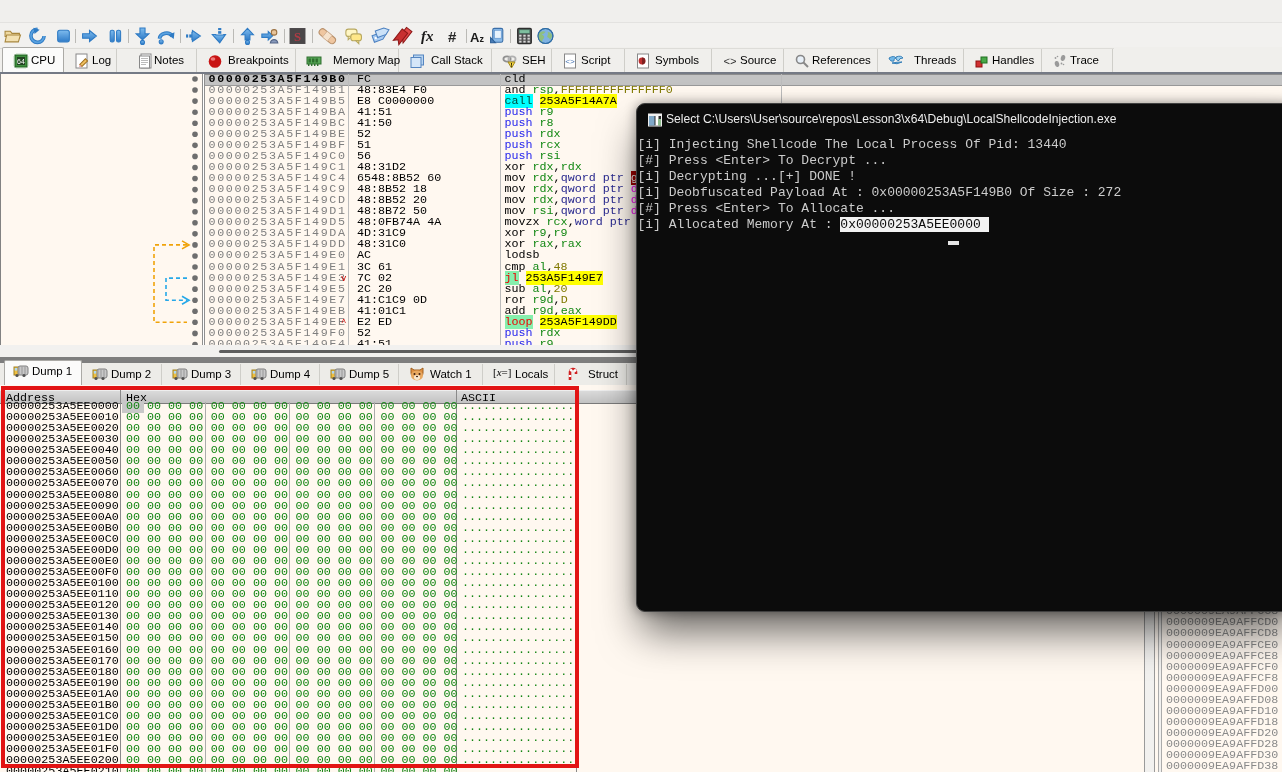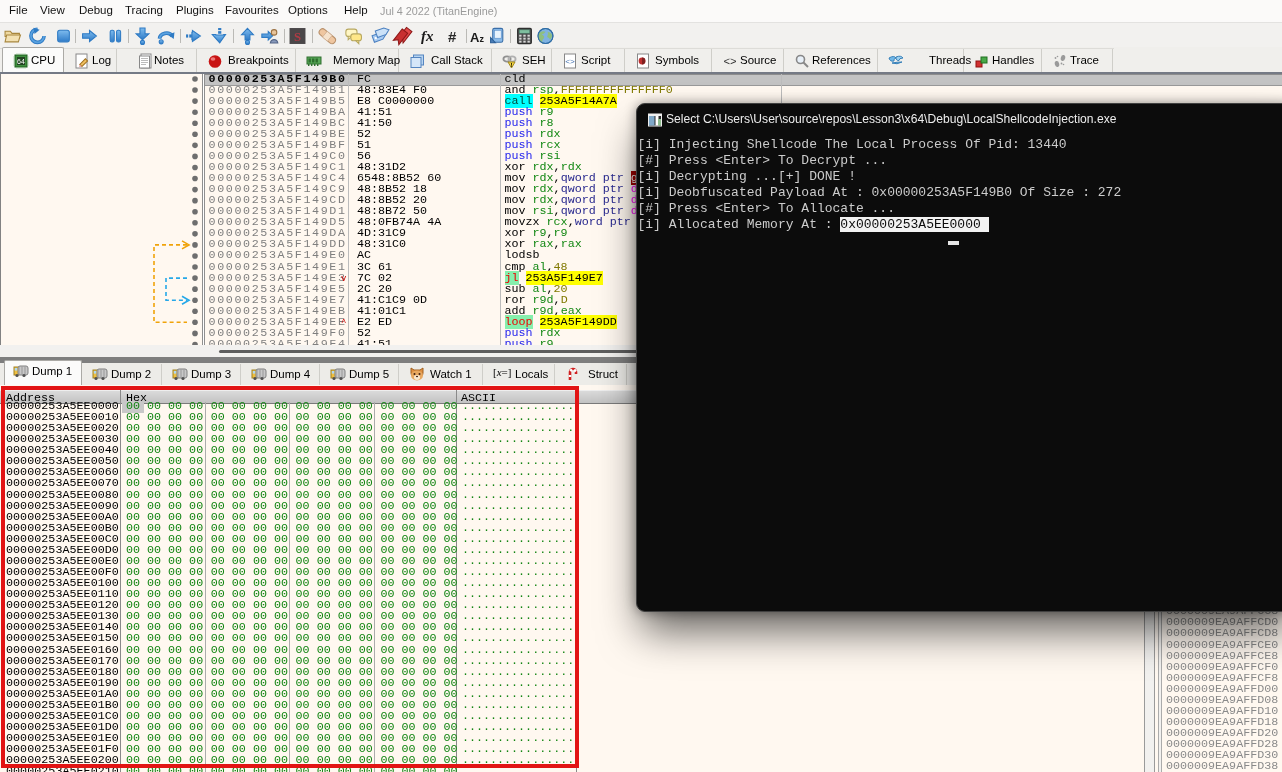--- a/index.html
+++ b/index.html
@@ -63,31 +63,20 @@
 
 .console{position:absolute;left:636px;top:103px;width:660px;height:509px;background:#0C0C0C;border-radius:9px;box-shadow:0 24px 42px -5px rgba(0,0,0,0.60),0 0 12px rgba(0,0,0,0.38);z-index:50;border:1px solid #404040;box-sizing:border-box;}
 .ctitle{position:absolute;left:29px;top:7.5px;font-size:12.1px;color:#EDEDED;white-space:pre;}
 .cline{position:absolute;left:0.5px;font-family:"Liberation Mono",monospace;font-size:13px;color:#CCCCCC;white-space:pre;line-height:16px;}
 .cselect{background:#F2F2F2;color:#0C0C0C;}
 .cursor{position:absolute;width:11px;height:4px;background:#E6E6E6;}
 svg{position:absolute;overflow:visible;}
 </style></head>
 <body>
 <div id="root">
-  <div class="menubar">
-    <span style="left:9px">File</span>
-    <span style="left:40px">View</span>
-    <span style="left:79px">Debug</span>
-    <span style="left:125px">Tracing</span>
-    <span style="left:176px">Plugins</span>
-    <span style="left:225px">Favourites</span>
-    <span style="left:288px">Options</span>
-    <span style="left:344px">Help</span>
-    <span class="date" style="left:380px;font-size:10.8px;top:4.5px">Jul 4 2022 (TitanEngine)</span>
-  </div>
   <div class="toolbar" id="toolbar">
       <svg width="17" height="18" style="left:4px;top:4px" viewBox="0 0 16 16">
         <path d="M1 3.5 h5 l1.5 2 H14.5 v3 H1z" fill="#EFD9A0" stroke="#A8863C"></path>
         <path d="M2.5 7 H15.5 L13.5 13.5 H1z" fill="#F3E1B2" stroke="#A8863C"></path>
       </svg>
 <svg width="17" height="18" style="left:29px;top:4px" viewBox="0 0 16 16">
         <defs>
           <linearGradient id="bg" x1="0" y1="0" x2="0" y2="1">
             <stop offset="0" stop-color="#7FBCEE"></stop>
             <stop offset="1" stop-color="#2E7BC8"></stop>
@@ -360,21 +349,21 @@
             <path d="M9.5 9.5 L14 14" stroke="#888" stroke-width="2"></path>
           </svg></span>
         <span class="tx" style="left:28px">References</span>
       </div>
 <div class="tab" style="left:878px;width:86px">
         <span class="ic" style="left:10px"><svg width="16" height="16" viewBox="0 0 16 16" style="position:static">
             <path d="M1 5 q5 -3 7 0 q-3 1 -2 3 q-4 1 -5 -3z" fill="#70B8E8" stroke="#3880B8"></path>
             <path d="M8 4 q5 -2 7 1 q-4 0 -4 2.5 q-3 0.5 -3 -3.5z" fill="#9CD0F0" stroke="#3880B8"></path>
             <path d="M4 10 q5 -1 10 -1 q-5 3 -10 1z" fill="#70B8E8" stroke="#3880B8"></path>
           </svg></span>
-        <span class="tx" style="left:51px">Threads</span>
+        <span class="tx" style="left:36px">Threads</span>
       </div>
 <div class="tab" style="left:964px;width:78px">
         <span class="ic" style="left:10px"><svg width="16" height="16" viewBox="0 0 16 16" style="position:static">
             <rect x="2" y="8" width="6" height="6" fill="#D03030" stroke="#901010"></rect>
             <rect x="7" y="4" width="6" height="6" fill="#48A848" stroke="#207020"></rect>
           </svg></span>
         <span class="tx" style="left:28px">Handles</span>
       </div>
 <div class="tab" style="left:1042px;width:71px">
         <span class="ic" style="left:10px"><svg width="16" height="16" viewBox="0 0 16 16" style="position:static">

